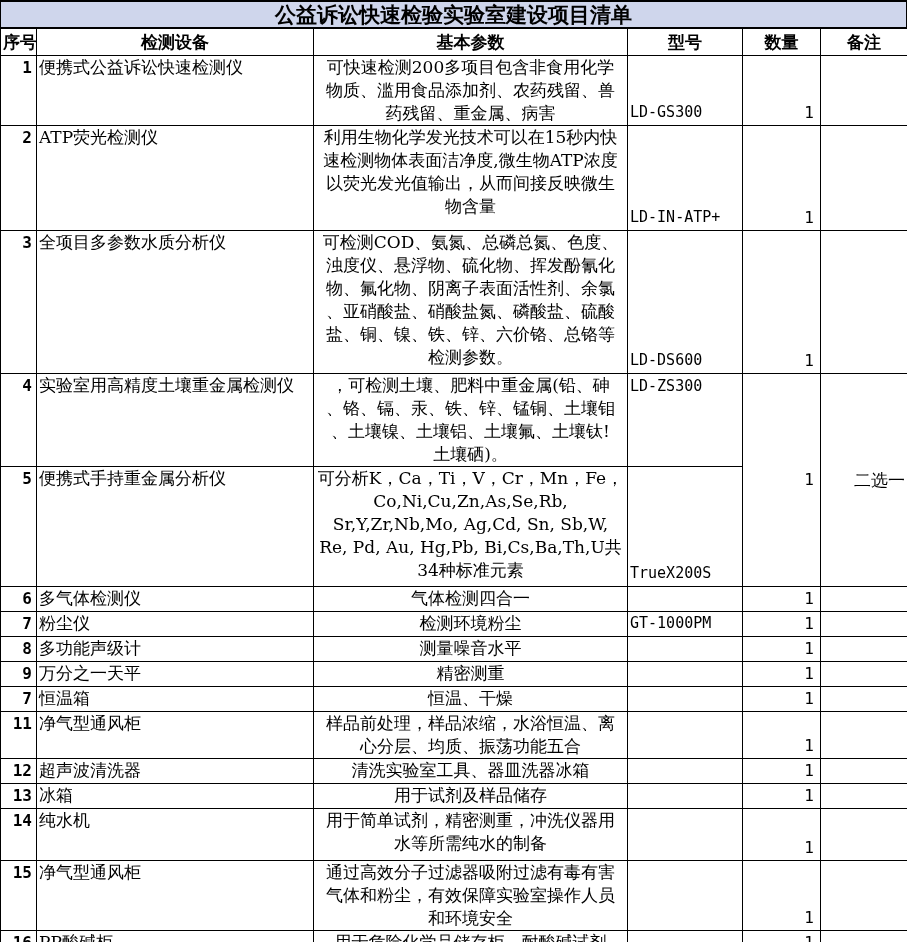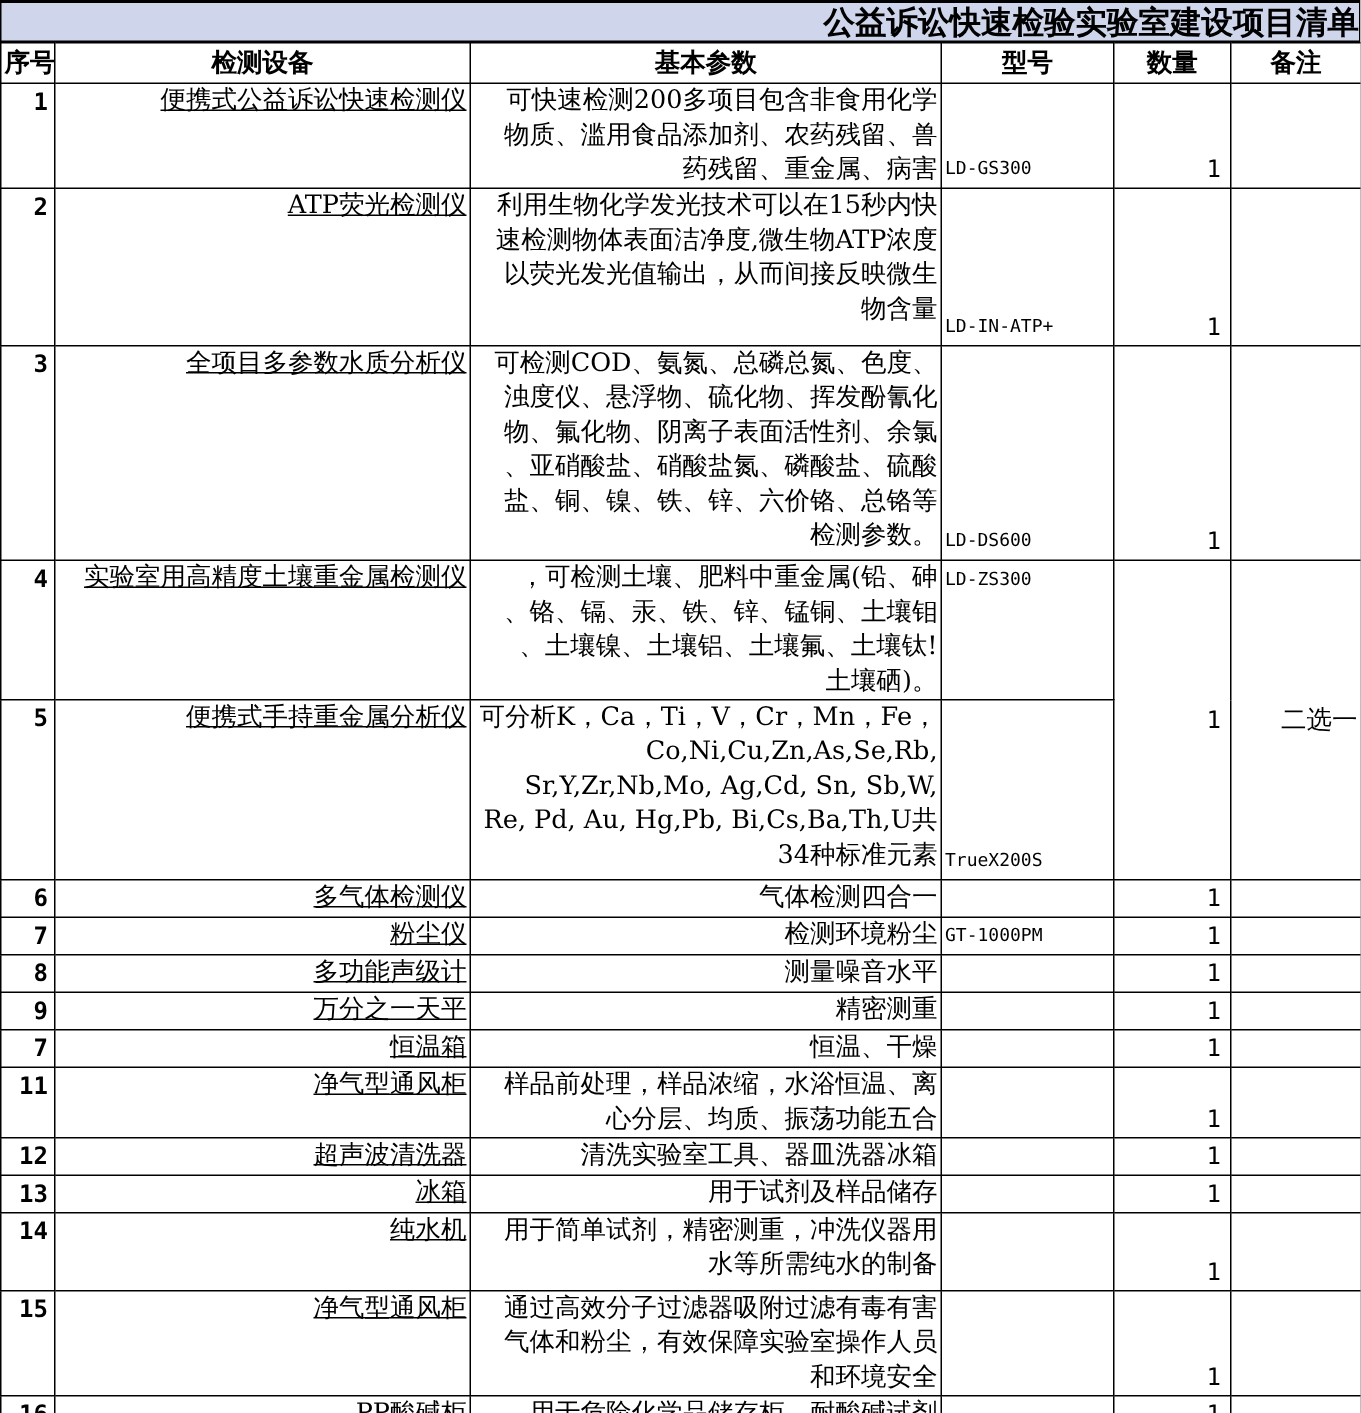--- a/index.html
+++ b/index.html
@@ -43,32 +43,31 @@
   td.no{
     vertical-align:top;
     text-align:right;
     font-weight:bold;
     padding-right:4px;
     font-family:"DejaVu Sans Mono","Liberation Mono",monospace;
     font-size:16px;
   }
   td.device{
     vertical-align:top;
-    text-align:right;
-    text-decoration:underline;
+    text-align:left;
   }
   td.params{
     vertical-align:top;
-    text-align:right;
+    text-align:center;
     white-space:pre-wrap;
   }
   td.model{
     text-align:left;
     font-family:"DejaVu Sans Mono","Liberation Mono",monospace;
-    font-size:12px;
+    font-size:15px;
     vertical-align:middle;
     padding-bottom:1px;
   }
   td.qty{
     text-align:right;
     vertical-align:bottom;
     padding-right:6px;
     padding-bottom:1px;
     font-family:"DejaVu Sans Mono","Liberation Mono",monospace;
     font-size:16px;
@@ -78,21 +77,21 @@
     vertical-align:middle;
   }
   .valign-top{vertical-align:top !important;padding-top:1px;}
   .valign-bottom{vertical-align:bottom !important;padding-bottom:2px;}
   .valign-middle{vertical-align:middle !important;}
 </style>
 </head>
 <body>
 
 <div class="sheet">
-  <div class="title-bar" style="background: rgb(207, 214, 236); text-align: right;">公益诉讼快速检验实验室建设项目清单</div>
+  <div class="title-bar" style="background: rgb(207, 214, 236);">公益诉讼快速检验实验室建设项目清单</div>
   <table>
     <colgroup>
       <col style="width:36px">
       <col style="width:277px">
       <col style="width:314px">
       <col style="width:115px">
       <col style="width:78px">
       <col style="width:87px">
     </colgroup>
     <thead>

